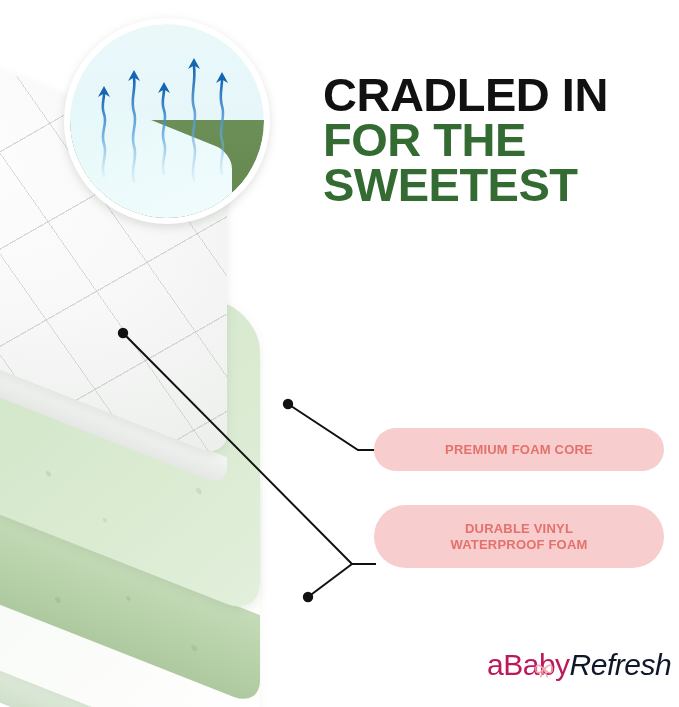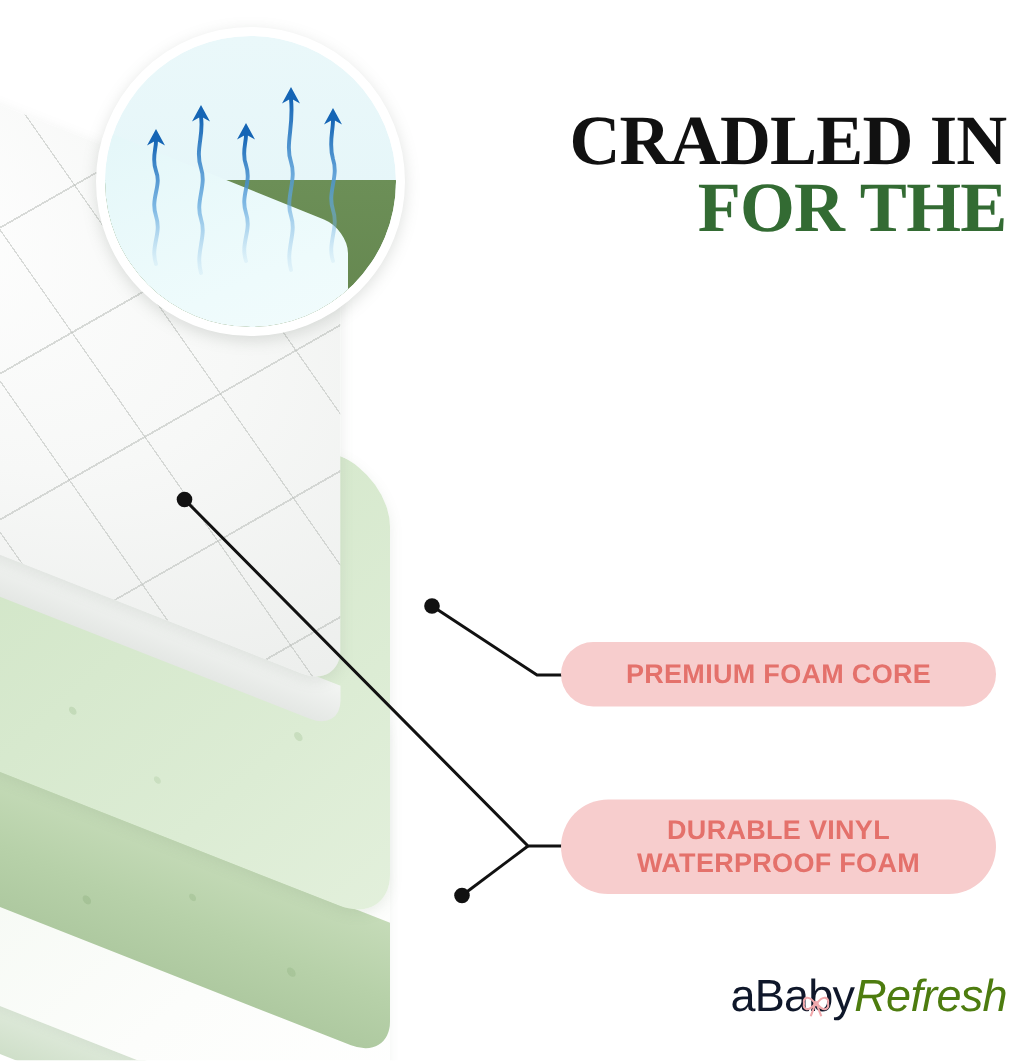--- a/index.html
+++ b/index.html
@@ -179,56 +179,54 @@
     position: absolute;
     inset: 0;
   }
 
   
   .headline {
     position: absolute;
     right: 8px;
     top: 72px;
     width: 348px;
-    text-align: right;
     line-height: 0.96;
     letter-spacing: -0.5px;
-    font-family: Liberation Serif, serif;
   }
   .headline .ln {
     display: block;
     font-weight: 700;
     font-size: 47px;
     white-space: nowrap;
   }
   .headline .dark { color: #111111; }
   .headline .green { color: #336b33; }
 
   
   .badge {
     position: absolute;
     background: #f7cdcd;
     color: #e4716b;
     font-weight: 700;
-    font-size: 18px;
+    font-size: 13px;
     letter-spacing: 0.2px;
     text-align: center;
     border-radius: 40px;
     display: flex;
     align-items: center;
     justify-content: center;
     line-height: 1.18;
     box-sizing: border-box;
   }
   #badge-foam {
     left: 374px; top: 428px;
     width: 290px; height: 43px;
   }
   #badge-vinyl {
-    left: 374px; top: 533px;
+    left: 374px; top: 505px;
     width: 290px; height: 63px;
     padding: 0 10px;
   }
   .badge .l2 { display: block; }
 
   
   .connectors {
     position: absolute;
     inset: 0;
     pointer-events: none;
@@ -244,22 +242,22 @@
   }
   .logo-text {
     position: absolute;
     left: 0; top: 0;
     font-size: 30px;
     font-weight: 300;
     color: #2b2b2b;
     letter-spacing: -0.5px;
     white-space: nowrap;
   }
-  .logo-text .light { font-weight: 300; color: #0f172a; }
-  .logo-text .ital { font-style: italic; font-weight: 300; color: #4d7c0f; }
+  .logo-text .light { font-weight: 300; color: #be185d; }
+  .logo-text .ital { font-style: italic; font-weight: 300; color: #0f172a; }
   .logo-bow {
     position: absolute;
     left: 46px;
     top: 12px;
     width: 22px;
     height: 18px;
   }
 </style>
 </head>
 <body>
@@ -326,20 +324,21 @@
     <path d="M123,333 L352,564 L376,564" fill="none" stroke="#111111" stroke-width="2"></path>
     <circle cx="123" cy="333" r="5.2" fill="#111111"></circle>
 
     <path d="M308,597 L352,564" fill="none" stroke="#111111" stroke-width="2"></path>
     <circle cx="308" cy="597" r="5.2" fill="#111111"></circle>
   </svg>
 
   <div class="headline">
     <span class="ln dark">CRADLED IN</span>
     <span class="ln green">FOR THE</span>
+    <span class="ln green">SWEETEST</span>
   </div>
 
   <div class="badge" id="badge-foam">
     <span>PREMIUM FOAM CORE</span>
   </div>
 
   <div class="badge" id="badge-vinyl">
     <span>
       <span class="l2">DURABLE VINYL</span>
       <span class="l2">WATERPROOF FOAM</span>

